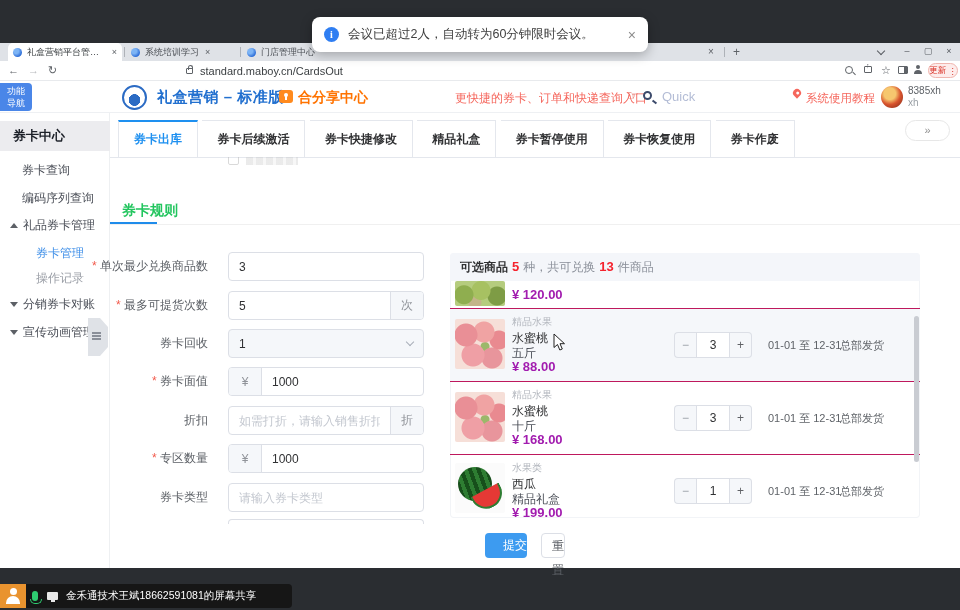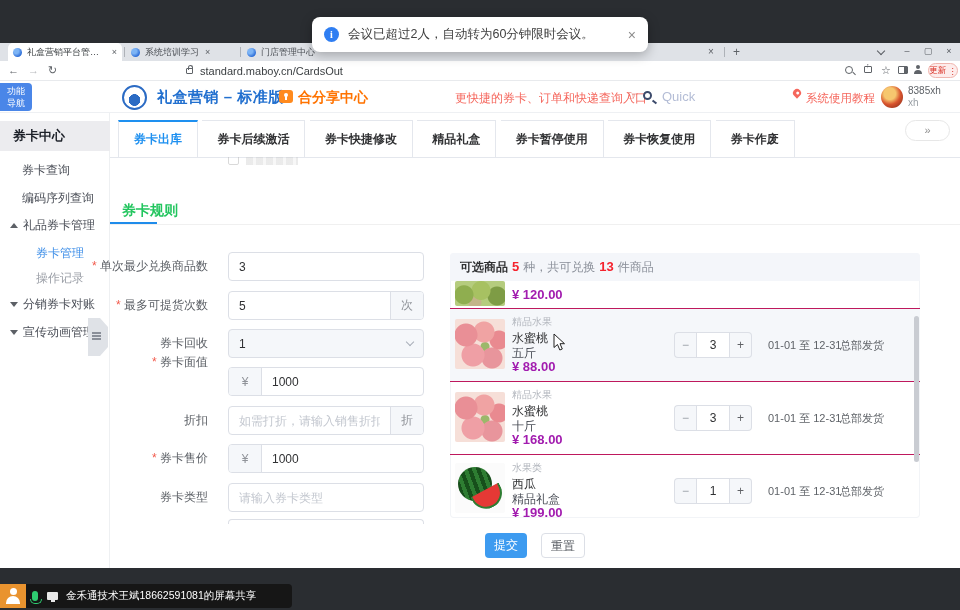--- a/index.html
+++ b/index.html
@@ -76,23 +76,23 @@
 .req::before{content:"* ";color:#f25a4c}
 .fld{position:absolute;left:228px;width:196px;height:29px;display:flex;border:1px solid #dcdfe6;border-radius:4px;background:#fff;font-size:12px;color:#303133;overflow:hidden}
 .fld input{border:0;outline:0;flex:1;min-width:0;padding:0 10px;font:inherit;font-size:12px;color:#303133;background:transparent}
 .fld input::placeholder{color:#c3c7cf}
 .affix{width:33px;flex:0 0 auto;display:flex;align-items:center;justify-content:center;background:#f5f7fa;color:#909399}
 .prefix{border-right:1px solid #dcdfe6}
 .suffix{border-left:1px solid #dcdfe6}
 .fld.select{background:#f5f7fa;align-items:center;padding:0 10px;justify-content:space-between}
 .chev{width:6px;height:6px;border:solid #a9aeb8;border-width:0 1.5px 1.5px 0;transform:rotate(45deg);margin-top:-3px}
 .fldpartial{position:absolute;left:228px;top:519px;width:196px;height:5px;border:1px solid #dcdfe6;border-bottom:0;border-radius:4px 4px 0 0;background:#fff}
-.btn{position:absolute;top:533px;height:25px;border-radius:4px;font-size:12px;text-align:center;line-height:24px}
+.btn{position:absolute;top:533px;height:25px;border-radius:4px;font-size:12px;text-align:right;line-height:24px}
 .btn.primary{left:485px;width:42px;background:#3d9bf0;color:#fff}
-.btn.plain{left:541px;width:44px;background:#fff;border:1px solid #dcdfe6;color:#5c6066}
+.btn.plain{left:541px;width:24px;background:#fff;border:1px solid #dcdfe6;color:#5c6066}
 
 .ppanel{position:absolute;left:450px;top:253px;width:470px;height:265px;background:#fff;border-radius:4px;overflow:hidden;box-shadow:0 0 0 1px #f2f4f7 inset}
 .phead{position:absolute;left:0;top:0;right:0;height:28px;background:#f4f6fa;font-size:12px;color:#8a8f99;line-height:28px;padding-left:10px}
 .phead b{color:#303133;font-weight:bold}
 .phead .num{color:#f5222d;font-weight:bold;font-size:13px;margin:0 4px}
 .prow{position:absolute;left:0;right:0;border-top:1px solid #be185d}
 .pimg{position:absolute;left:5px;width:50px;border-radius:2px}
 .img-peach{height:50px;background:radial-gradient(circle at 22% 32%,#e98f96 0 11px,transparent 12px),radial-gradient(circle at 58% 26%,#f0a3a3 0 10px,transparent 11px),radial-gradient(circle at 88% 42%,#e98a90 0 9px,transparent 10px),radial-gradient(circle at 36% 72%,#ef9fa5 0 11px,transparent 12px),radial-gradient(circle at 74% 78%,#e8959c 0 10px,transparent 11px),radial-gradient(circle at 60% 55%,#9bb86a 0 4px,transparent 5px),#f6dfd8}
 .img-green{height:25px;background:radial-gradient(circle at 18% 55%,#8fae4f 0 9px,transparent 10px),radial-gradient(circle at 52% 38%,#a7c162 0 9px,transparent 10px),radial-gradient(circle at 84% 60%,#7e9c45 0 9px,transparent 10px),radial-gradient(circle at 40% 85%,#c3b489 0 6px,transparent 7px),#b5cc7e}
 .img-melon{height:50px;background:#fbfbfb;position:absolute}
@@ -243,33 +243,33 @@
     <input value="5" style="">
     <span class="affix suffix">次</span>
   </div>
 
   <div class="flabel" style="top:329px">券卡回收</div>
   <div class="fld select" style="top:329px">
     <span>1</span>
     <span class="chev"></span>
   </div>
 
-  <div class="flabel req" style="top:348px">券卡面值</div>
+  <div class="flabel req" style="top:367px">券卡面值</div>
   <div class="fld" style="top:367px">
     <span class="affix prefix">¥</span>
     <input value="1000" style="">
   </div>
 
   <div class="flabel" style="top:406px">折扣</div>
   <div class="fld" style="top:406px">
     <input placeholder="如需打折，请输入销售折扣" style="">
     <span class="affix suffix">折</span>
   </div>
 
-  <div class="flabel req" style="top:444px">券卡售价</div>
+  <div class="flabel req" style="top:444px">专区数量</div>
   <div class="fld" style="top:444px">
     <span class="affix prefix">¥</span>
     <input value="1000" style="">
   </div>
 
   <div class="flabel" style="top:483px">券卡类型</div>
   <div class="fld" style="top:483px">
     <input placeholder="请输入券卡类型" style="">
   </div>
 

